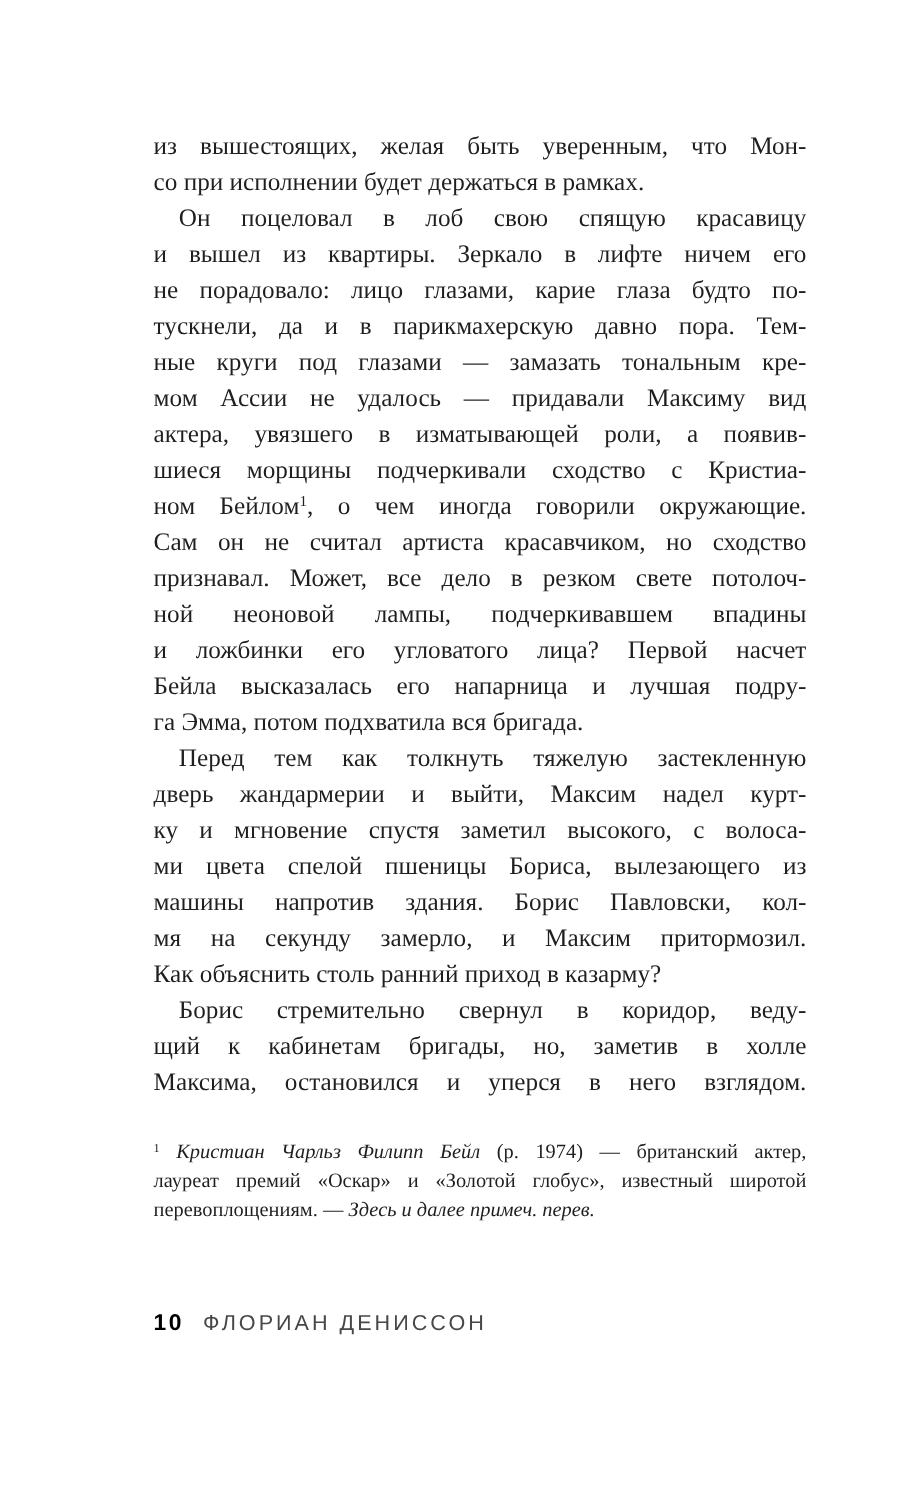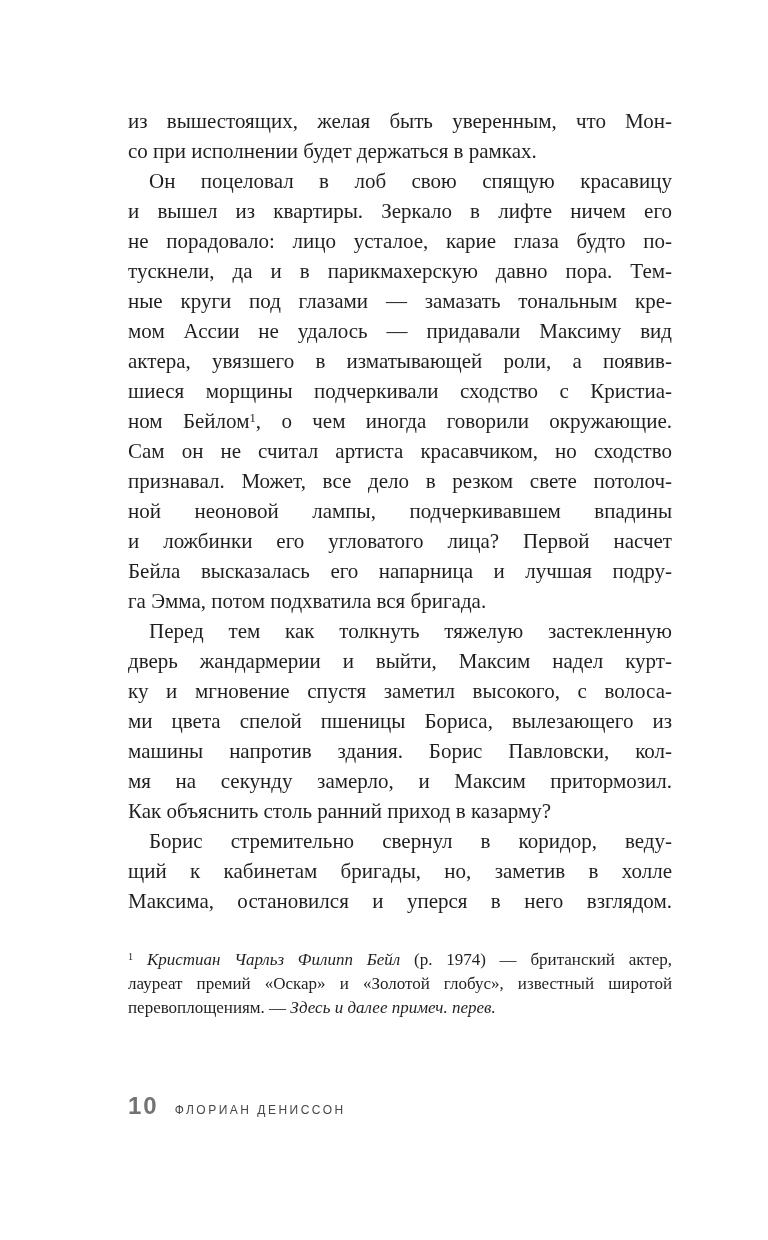--- a/index.html
+++ b/index.html
@@ -57,44 +57,44 @@
   .footer {
     position: absolute;
     left: 128px;
     top: 1092px;
     width: 544px;
     display: flex;
     align-items: baseline;
     font-family: "Liberation Sans", "DejaVu Sans", sans-serif;
   }
   .pagenum {
-    font-size: 24px;
+    font-size: 19px;
     font-weight: 700;
     letter-spacing: 2px;
-    color: #737373;
+    color: #000000;
   }
   .runtitle {
     margin-left: 16px;
-    font-size: 12px;
+    font-size: 18px;
     font-weight: 400;
     letter-spacing: 2.5px;
     color: #474747;
   }
 </style>
 </head>
 <body>
 
 <div class="page">
 
   <div class="body-text">
       <div class="line"><span>из вышестоящих, желая быть уверенным, что Мон-</span></div>
       <div class="line para-end"><span>со при исполнении будет держаться в рамках.</span></div>
       <div class="line indent"><span>Он поцеловал в лоб свою спящую красавицу</span></div>
       <div class="line"><span>и вышел из квартиры. Зеркало в лифте ничем его</span></div>
-      <div class="line"><span>не порадовало: лицо усталое, карие глаза будто по-</span></div>
+      <div class="line"><span>не порадовало: лицо глазами, карие глаза будто по-</span></div>
       <div class="line"><span>тускнели, да и в парикмахерскую давно пора. Тем-</span></div>
       <div class="line"><span>ные круги под глазами — замазать тональным кре-</span></div>
       <div class="line"><span>мом Ассии не удалось — придавали Максиму вид</span></div>
       <div class="line"><span>актера, увязшего в изматывающей роли, а появив-</span></div>
       <div class="line"><span>шиеся морщины подчеркивали сходство с Кристиа-</span></div>
       <div class="line"><span>ном Бейлом</span><sup class="fnref">1</sup><span>, о чем иногда говорили окружающие.</span></div>
       <div class="line"><span>Сам он не считал артиста красавчиком, но сходство</span></div>
       <div class="line"><span>признавал. Может, все дело в резком свете потолоч-</span></div>
       <div class="line"><span>ной неоновой лампы, подчеркивавшем впадины</span></div>
       <div class="line"><span>и ложбинки его угловатого лица? Первой насчет</span></div>

